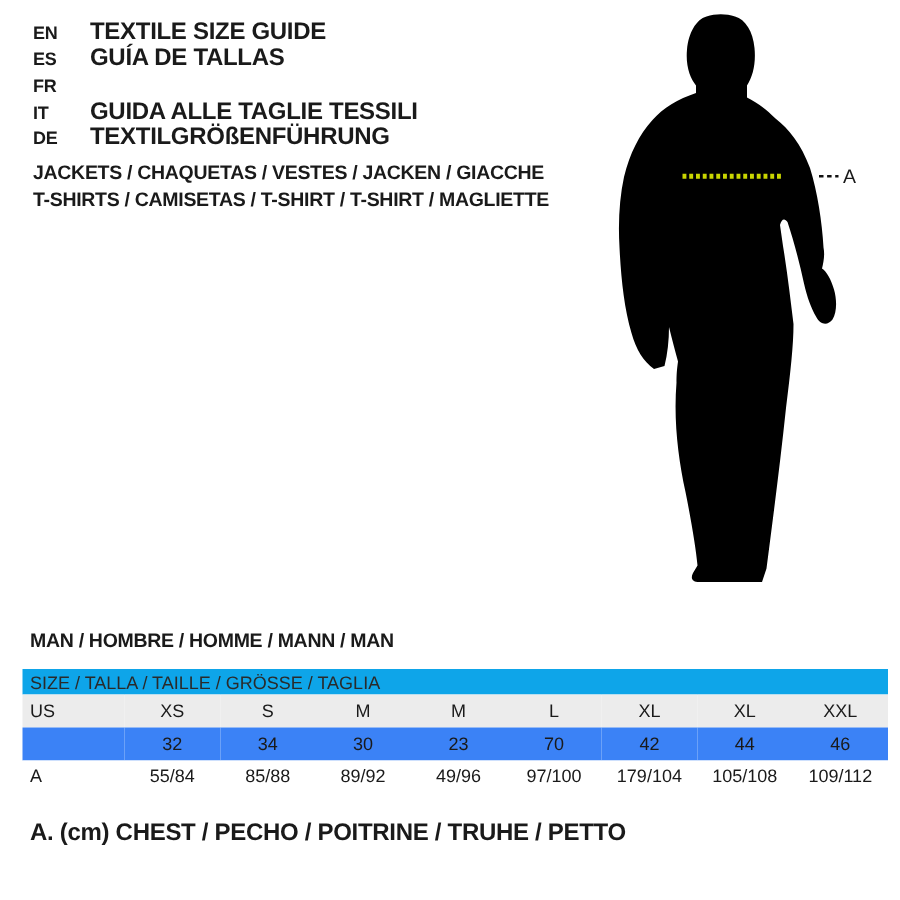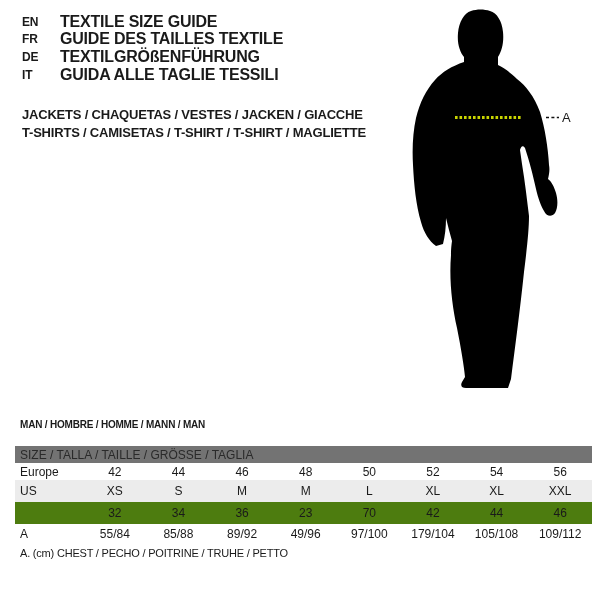--- a/index.html
+++ b/index.html
@@ -29,70 +29,73 @@
   
   .figure-svg { position: absolute; left: 400px; top: 0; width: 180px; height: 395px; }
   .measure-label {
     position: absolute; left: 562px; top: 110px;
     font-size: 13px; font-weight: 400; line-height: 15px;
   }
 
   
   .section-title {
     position: absolute; left: 20px; top: 419px;
-    font-size: 10px; font-weight: bold; letter-spacing: -0.2px; white-space: nowrap;
+    font-size: 13px; font-weight: bold; letter-spacing: -0.2px; white-space: nowrap;
   }
 
   
   .size-table {
     position: absolute; left: 15px; top: 446px;
     width: 577px; border-collapse: collapse; table-layout: fixed;
   }
   .size-table td {
     text-align: center; vertical-align: middle;
     font-size: 12px; font-weight: 400; padding: 0;
   }
   .size-table td.row-label { text-align: left; padding-left: 5px; }
   .size-table col.label-col { width: 68px; }
-  .size-table tr.head-row { height: 17px; background: #737373; }
+  .size-table tr.head-row { height: 17px; background: #0ea5e9; }
   .size-table tr.head-row td {
     text-align: left; padding-left: 5px; font-size: 12px; color: #2a2a2a;
   }
   .size-table tr.row-europe { height: 17px; background: #ffffff; }
   .size-table tr.row-us { height: 22px; background: #ececec; }
-  .size-table tr.row-usnum { height: 22px; background: #4d7c0f; margin-left: 21px; }
+  .size-table tr.row-usnum { height: 22px; background: #3b82f6; margin-left: 21px; }
   .size-table tr.row-a { height: 19px; background: #ffffff; }
 
   
   .caption {
     position: absolute; left: 20px; top: 547px;
-    font-size: 11px; font-weight: normal; letter-spacing: -0.2px; white-space: nowrap;
+    font-size: 16px; font-weight: bold; letter-spacing: -0.2px; white-space: nowrap;
   }
 </style>
 </head>
 <body>
 
 <div class="canvas">
 
   <div class="lang-list">
     <div class="lang-row">
       <span class="lang-code">EN</span>
       <span class="lang-label">TEXTILE SIZE GUIDE</span>
     </div>
     <div class="lang-row">
+      <span class="lang-code">ES</span>
+      <span class="lang-label">GUÍA DE TALLAS</span>
+    </div>
+    <div class="lang-row">
       <span class="lang-code">FR</span>
-      <span class="lang-label">GUIDE DES TAILLES TEXTILE</span>
+    </div>
+    <div class="lang-row">
+      <span class="lang-code">IT</span>
+      <span class="lang-label">GUIDA ALLE TAGLIE TESSILI</span>
     </div>
     <div class="lang-row">
       <span class="lang-code">DE</span>
       <span class="lang-label">TEXTILGRÖßENFÜHRUNG</span>
-    </div>
-    <div class="lang-row">
-      <span class="lang-code">IT</span>
-      <span class="lang-label">GUIDA ALLE TAGLIE TESSILI</span>
     </div>
   </div>
 
   <div class="categories">
     <div class="category-line">JACKETS / CHAQUETAS / VESTES / JACKEN / GIACCHE</div>
     <div class="category-line">T-SHIRTS / CAMISETAS / T-SHIRT / T-SHIRT / MAGLIETTE</div>
   </div>
 
   <svg class="figure-svg" viewBox="400 0 180 395" xmlns="http://www.w3.org/2000/svg">
     <path d="M 471 11
@@ -149,47 +152,36 @@
         <col>
         <col>
         <col>
         <col>
         <col>
     </colgroup>
     <tbody>
       <tr class="head-row">
         <td colspan="9">SIZE / TALLA / TAILLE / GRÖSSE / TAGLIA</td>
       </tr>
-      <tr class="row-europe">
-        <td class="row-label">Europe</td>
-        <td>42</td>
-        <td>44</td>
-        <td>46</td>
-        <td>48</td>
-        <td>50</td>
-        <td>52</td>
-        <td>54</td>
-        <td>56</td>
-      </tr>
       <tr class="row-us">
         <td class="row-label">US</td>
         <td>XS</td>
         <td>S</td>
         <td>M</td>
         <td>M</td>
         <td>L</td>
         <td>XL</td>
         <td>XL</td>
         <td>XXL</td>
       </tr>
       <tr class="row-usnum">
         <td class="row-label"></td>
         <td>32</td>
         <td>34</td>
-        <td>36</td>
+        <td>30</td>
         <td>23</td>
         <td>70</td>
         <td>42</td>
         <td>44</td>
         <td>46</td>
       </tr>
       <tr class="row-a">
         <td class="row-label">A</td>
         <td>55/84</td>
         <td>85/88</td>

